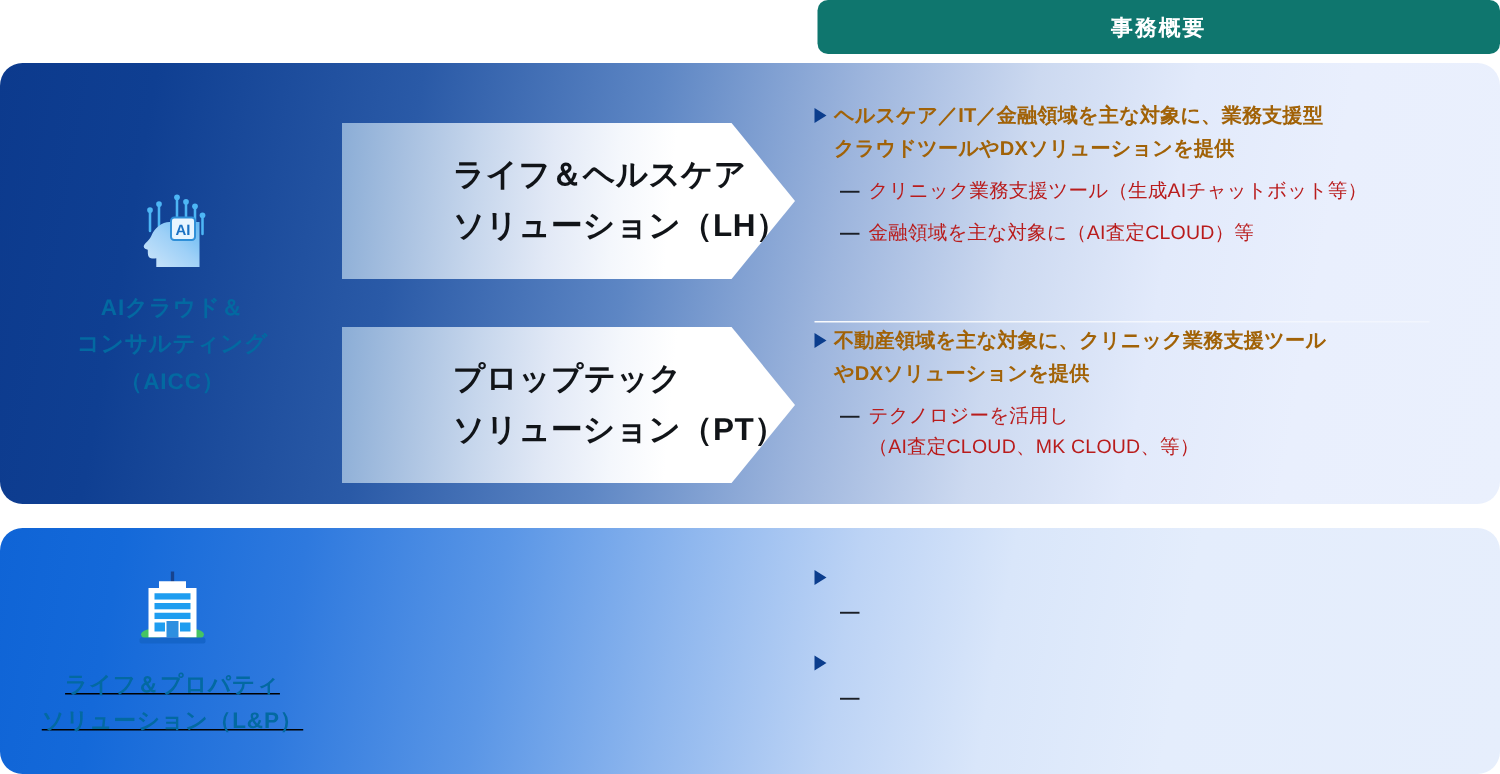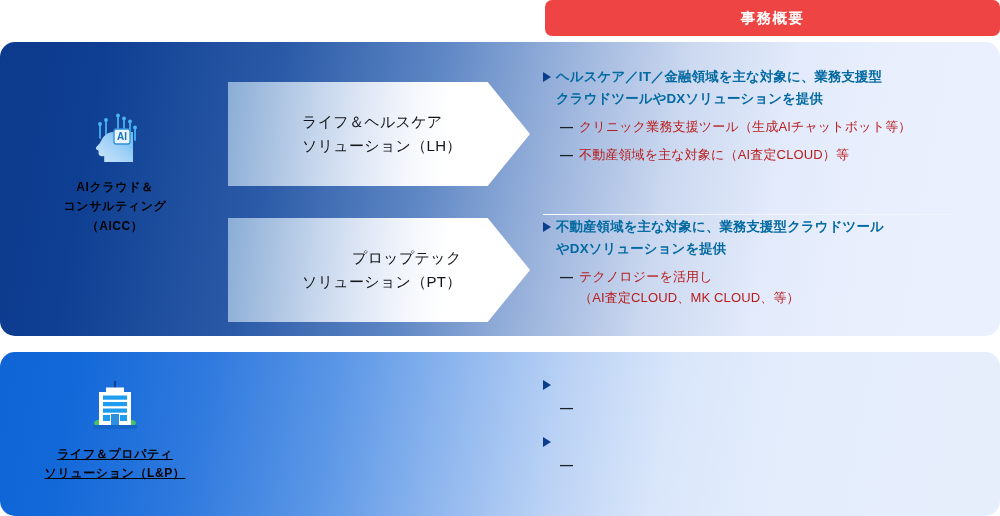--- a/index.html
+++ b/index.html
@@ -8,21 +8,21 @@
     background:#ffffff;
     font-family:"Liberation Sans","DejaVu Sans",sans-serif;
     overflow:hidden;
     position:relative;
   }
   .stage{position:absolute;left:0;top:0;width:1000px;height:516px;}
 
   
   .header-bar{
     position:absolute;left:545px;top:0px;width:455px;height:36px;
-    background:#ef4444;border-radius:7px;
+    background:#0f766e;border-radius:7px;
     display:flex;align-items:center;justify-content:center;
   }
   .header-bar .title{
     color:#ffffff;font-size:14.5px;font-weight:bold;letter-spacing:1.4px;
   }
 
   
   .panel{position:absolute;border-radius:15px;overflow:hidden;}
   .panel-aicc{
     left:0px;top:42px;width:1000px;height:294px;
@@ -35,41 +35,41 @@
     left:0px;top:352px;width:1000px;height:164px;
     background:linear-gradient(100deg,
        #0f64d6 0%, #1469d9 8%, #2e79de 20%,
        #5a96e6 33%, #8fb7ee 45%, #bcd3f5 56%,
        #d9e6fa 66%, #e4edfc 78%, #e6eefc 100%);
   }
 
   
   .ident{position:absolute;width:230px;text-align:center;}
   .ident .ident-label{
-    color:#000000;font-size:12px;font-weight:bold;line-height:1.62;
+    color:#0369a1;font-size:15px;font-weight:bold;line-height:1.62;
     letter-spacing:0.6px;white-space:pre-line;
   }
-  .ident-aicc{left:0px;top:108px;}
+  .ident-aicc{left:0px;top:124px;}
   .ident-lp{left:0px;top:375px;text-decoration:underline;}
   .icon-wrap{display:flex;justify-content:center;align-items:flex-end;height:58px;margin-bottom:12px;}
 
   
   .chev{
     position:absolute;left:228px;width:302px;height:104px;
     -webkit-clip-path:polygon(0 0, 86% 0, 100% 50%, 86% 100%, 0 100%);
     clip-path:polygon(0 0, 86% 0, 100% 50%, 86% 100%, 0 100%);
     background:linear-gradient(95deg,
        #8badd6 0%, #a7c0e0 14%, #c6d6ec 30%,
        #e2e9f6 46%, #f4f7fc 60%, #ffffff 72%, #ffffff 100%);
     display:flex;align-items:center;
   }
   .chev-1{top:82px;}
-  .chev-2{top:218px;text-align:right;}
+  .chev-2{top:218px;}
   .chev .chev-label{
-    margin-left:74px;color:#111418;font-size:15px;font-weight:normal;
+    margin-left:74px;color:#111418;font-size:21px;font-weight:bold;
     line-height:1.62;letter-spacing:0.3px;white-space:pre-line;
   }
 
   
   .content{position:absolute;left:543px;width:452px;}
   .c-lh{top:66px;}
   .c-pt{top:216px;}
   .c-lp{top:374px;}
 
   .divider{
@@ -84,21 +84,21 @@
     flex:0 0 auto;width:0;height:0;margin-top:6px;margin-right:5px;
     border-left:8px solid #0b3d8d;
     border-top:5.5px solid transparent;
     border-bottom:5.5px solid transparent;
   }
   .dash{
     flex:0 0 auto;margin-right:6px;color:#1b1f26;font-size:13px;
     line-height:1.62;font-weight:bold;
   }
   .b-text{
-    color:#0369a1;font-size:13.4px;font-weight:bold;line-height:1.62;
+    color:#a16207;font-size:13.4px;font-weight:bold;line-height:1.62;
     letter-spacing:0.15px;white-space:pre-line;
   }
   .s-text{
     color:#b91c1c;font-size:13px;font-weight:normal;line-height:1.62;
     letter-spacing:0.15px;white-space:pre-line;
   }
   .gap{height:9px;}
 </style>
 </head>
 <body>
@@ -167,30 +167,30 @@
       <span class="tri"></span>
       <span class="b-text">ヘルスケア／IT／金融領域を主な対象に、業務支援型
 クラウドツールやDXソリューションを提供</span>
     </div>
     <div class="bullet-row sub">
       <span class="dash">―</span>
       <span class="s-text">クリニック業務支援ツール（生成AIチャットボット等）</span>
     </div>
     <div class="bullet-row sub">
       <span class="dash">―</span>
-      <span class="s-text">不動産領域を主な対象に（AI査定CLOUD）等</span>
+      <span class="s-text">金融領域を主な対象に（AI査定CLOUD）等</span>
     </div>
   </div>
 
   <div class="divider"></div>
 
   <div class="content c-pt">
     <div class="bullet-row">
       <span class="tri"></span>
-      <span class="b-text">不動産領域を主な対象に、業務支援型クラウドツール
+      <span class="b-text">不動産領域を主な対象に、クリニック業務支援ツール
 やDXソリューションを提供</span>
     </div>
     <div class="bullet-row sub">
       <span class="dash">―</span>
       <span class="s-text">テクノロジーを活用し
 （AI査定CLOUD、MK CLOUD、等）</span>
     </div>
   </div>
 
   <div class="panel panel-lp"></div>

